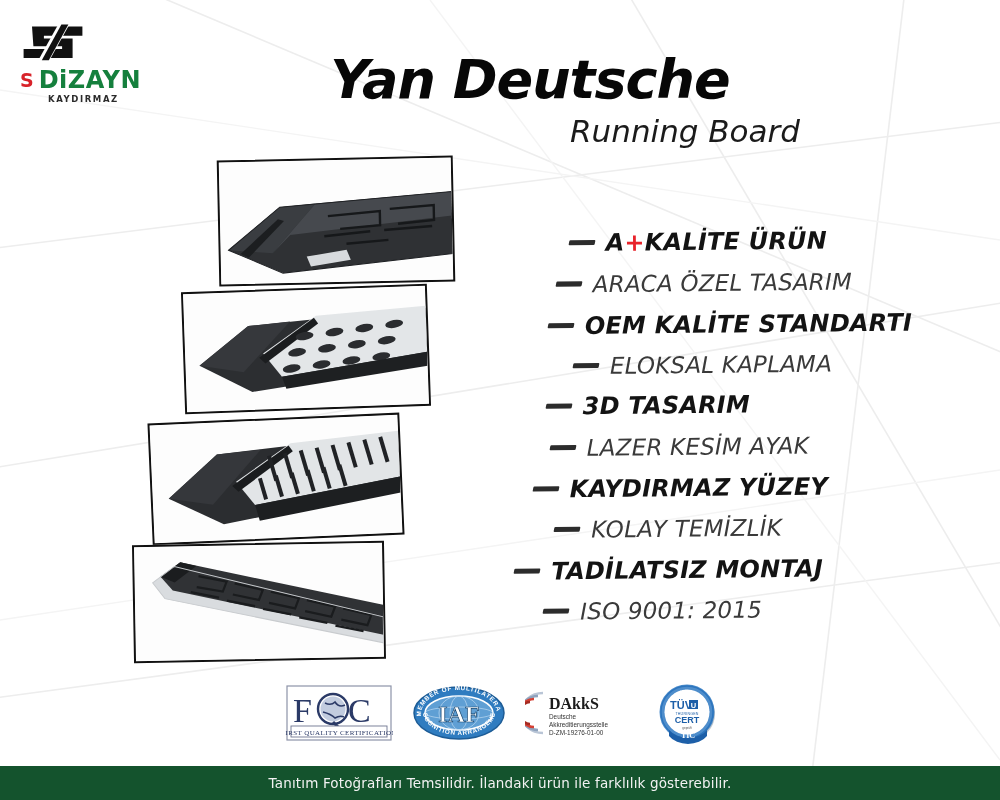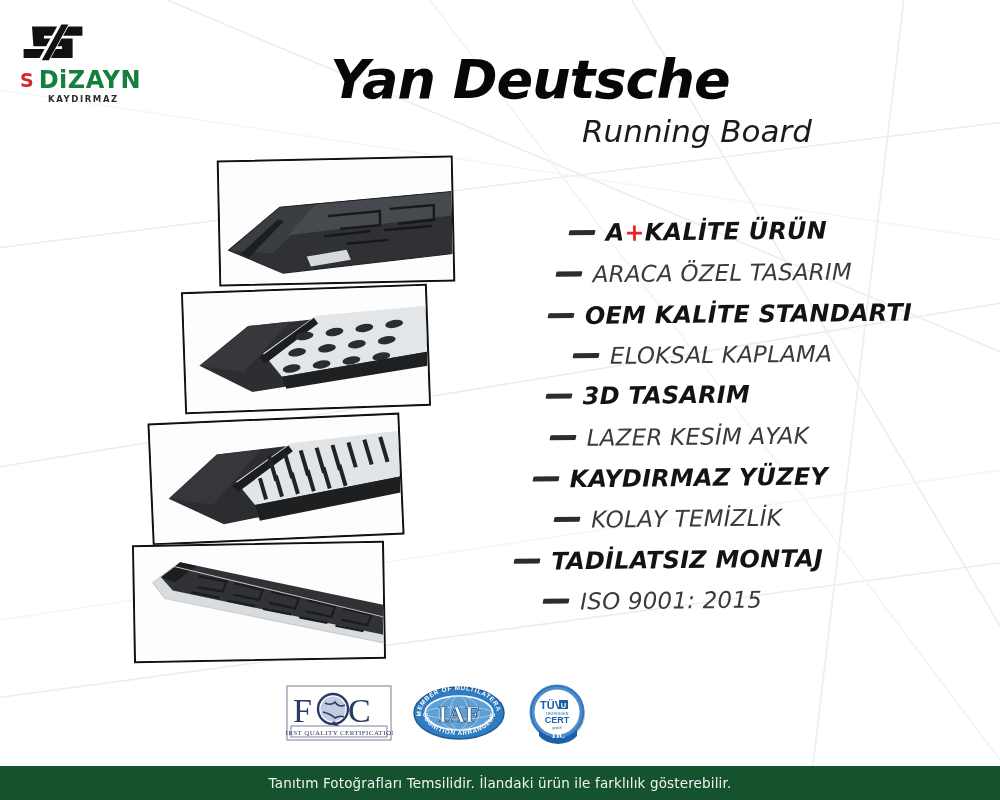--- a/index.html
+++ b/index.html
@@ -45,40 +45,40 @@
   
   #title {
     position:absolute; left:300px; top:48px; width:460px;
     text-align:center;
     font-family:"DejaVu Sans", sans-serif;
     font-weight:bold; font-style:italic;
     font-size:54px; letter-spacing:-1px; color:#070707;
     white-space:nowrap;
   }
   #subtitle {
-    position:absolute; left:312px; top:113px; width:500px;
+    position:absolute; left:300px; top:113px; width:500px;
     text-align:right;
     font-family:"DejaVu Sans", sans-serif;
     font-style:italic; font-weight:400;
     font-size:31px; color:#1b1b1b; letter-spacing:0px;
     white-space:nowrap;
   }
 
   
   .photo {
     position:absolute;
     border:2px solid #111111;
     background:#ffffff;
     overflow:hidden;
   }
   .photo svg { display:block; width:100%; height:100%; }
 
   
   #features {
-    position:absolute; left:455px; top:212px;
+    position:absolute; left:455px; top:222px;
     width:470px;
   }
   .feat {
     display:flex; align-items:center; justify-content:flex-end;
     gap:11px;
     height:41px;
     white-space:nowrap;
   }
   .feat .dash {
     flex:0 0 auto;
@@ -341,20 +341,34 @@
         <text font-family="'Liberation Sans', sans-serif" font-size="6.3" font-weight="bold" fill="#ffffff" letter-spacing="0.7">
           <textPath href="#iaf-top" startOffset="50%" text-anchor="middle">MEMBER OF MULTILATERAL</textPath>
         </text>
         <path id="iaf-bot" d="M12 28 a36 23 0 0 0 72 0" fill="none"></path>
         <text font-family="'Liberation Sans', sans-serif" font-size="6.3" font-weight="bold" fill="#ffffff" letter-spacing="0.7">
           <textPath href="#iaf-bot" startOffset="50%" text-anchor="middle">RECOGNITION ARRANGEMENT</textPath>
         </text>
       </svg>
     </div>
 
+    <div class="cert">
+      <svg width="112" height="52" viewBox="0 0 112 52">
+        <g fill="none" stroke-width="2.6">
+          <path d="M18 6 a22 20 0 0 0 0 40" stroke="#b9c5d6"></path>
+          <path d="M13 9 a18 17 0 0 0 0 34" stroke="#8fa3bd"></path>
+          <path d="M9 12 a14 14 0 0 0 0 28" stroke="#d43f33"></path>
+          <path d="M5 15 a10 11 0 0 0 0 22" stroke="#a62b22"></path>
+        </g>
+        <text x="24" y="22" font-family="'Liberation Serif', serif" font-weight="bold" font-size="16" fill="#1b1b1b">DAkkS</text>
+        <text x="24" y="32" font-family="'Liberation Sans', sans-serif" font-size="6.4" fill="#333333">Deutsche</text>
+        <text x="24" y="40" font-family="'Liberation Sans', sans-serif" font-size="6.4" fill="#333333">Akkreditierungsstelle</text>
+        <text x="24" y="48" font-family="'Liberation Sans', sans-serif" font-size="6.4" fill="#333333">D-ZM-19276-01-00</text>
+      </svg>
+    </div>
 
     <div class="cert">
       <svg width="66" height="62" viewBox="0 0 66 62">
         <circle cx="34" cy="32" r="26" fill="#a9b4bd" opacity="0.75"></circle>
         <circle cx="32" cy="30" r="26" fill="#ffffff" stroke="#1d5fa8" stroke-width="1.4"></circle>
         <circle cx="32" cy="30" r="25" fill="none" stroke="#2f79c2" stroke-width="5" opacity="0.85"></circle>
         <circle cx="32" cy="30" r="19.5" fill="#ffffff"></circle>
         <text x="26" y="27" text-anchor="middle" font-family="'Liberation Sans', sans-serif" font-weight="bold" font-size="11" fill="#1d5fa8">TÜV</text>
         <rect x="34" y="18" width="9" height="9" fill="#1d5fa8"></rect>
         <text x="38.5" y="25.5" text-anchor="middle" font-family="'Liberation Sans', sans-serif" font-weight="bold" font-size="7.5" fill="#ffffff">U</text>

